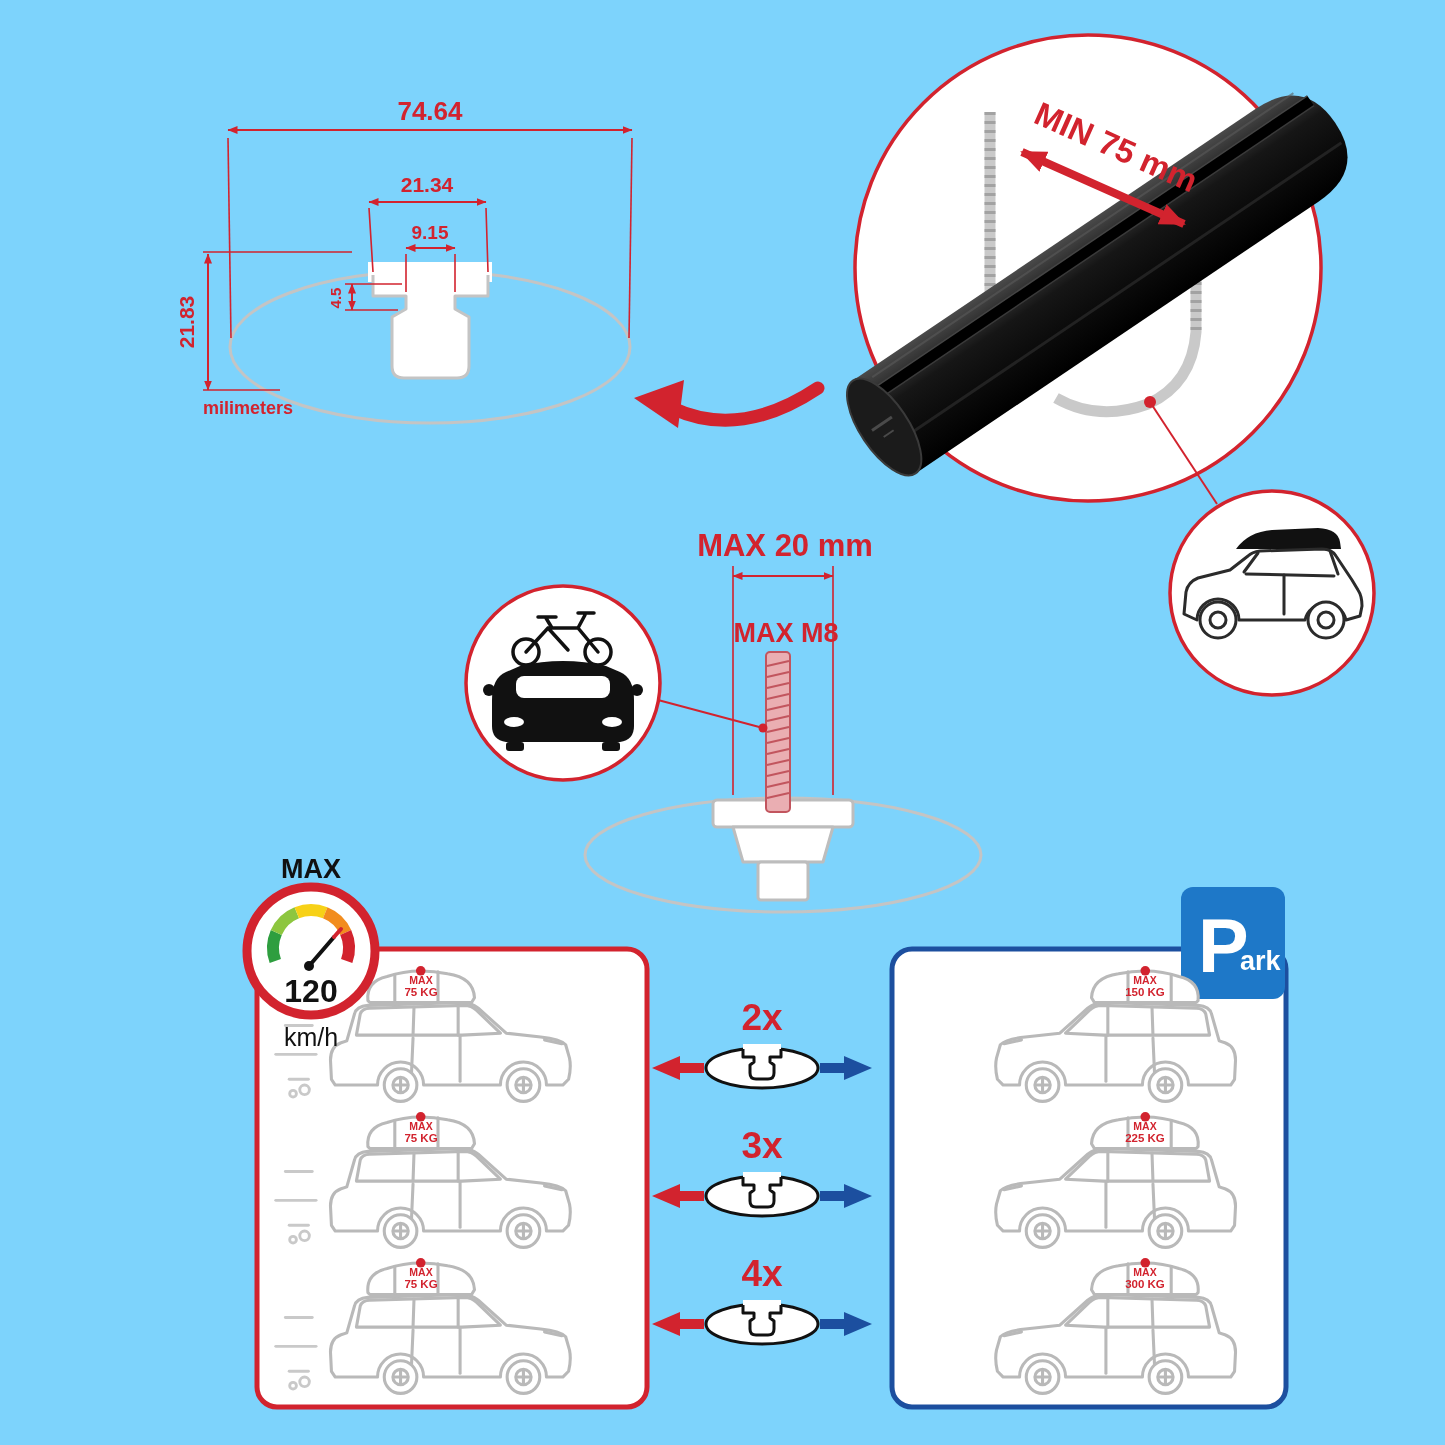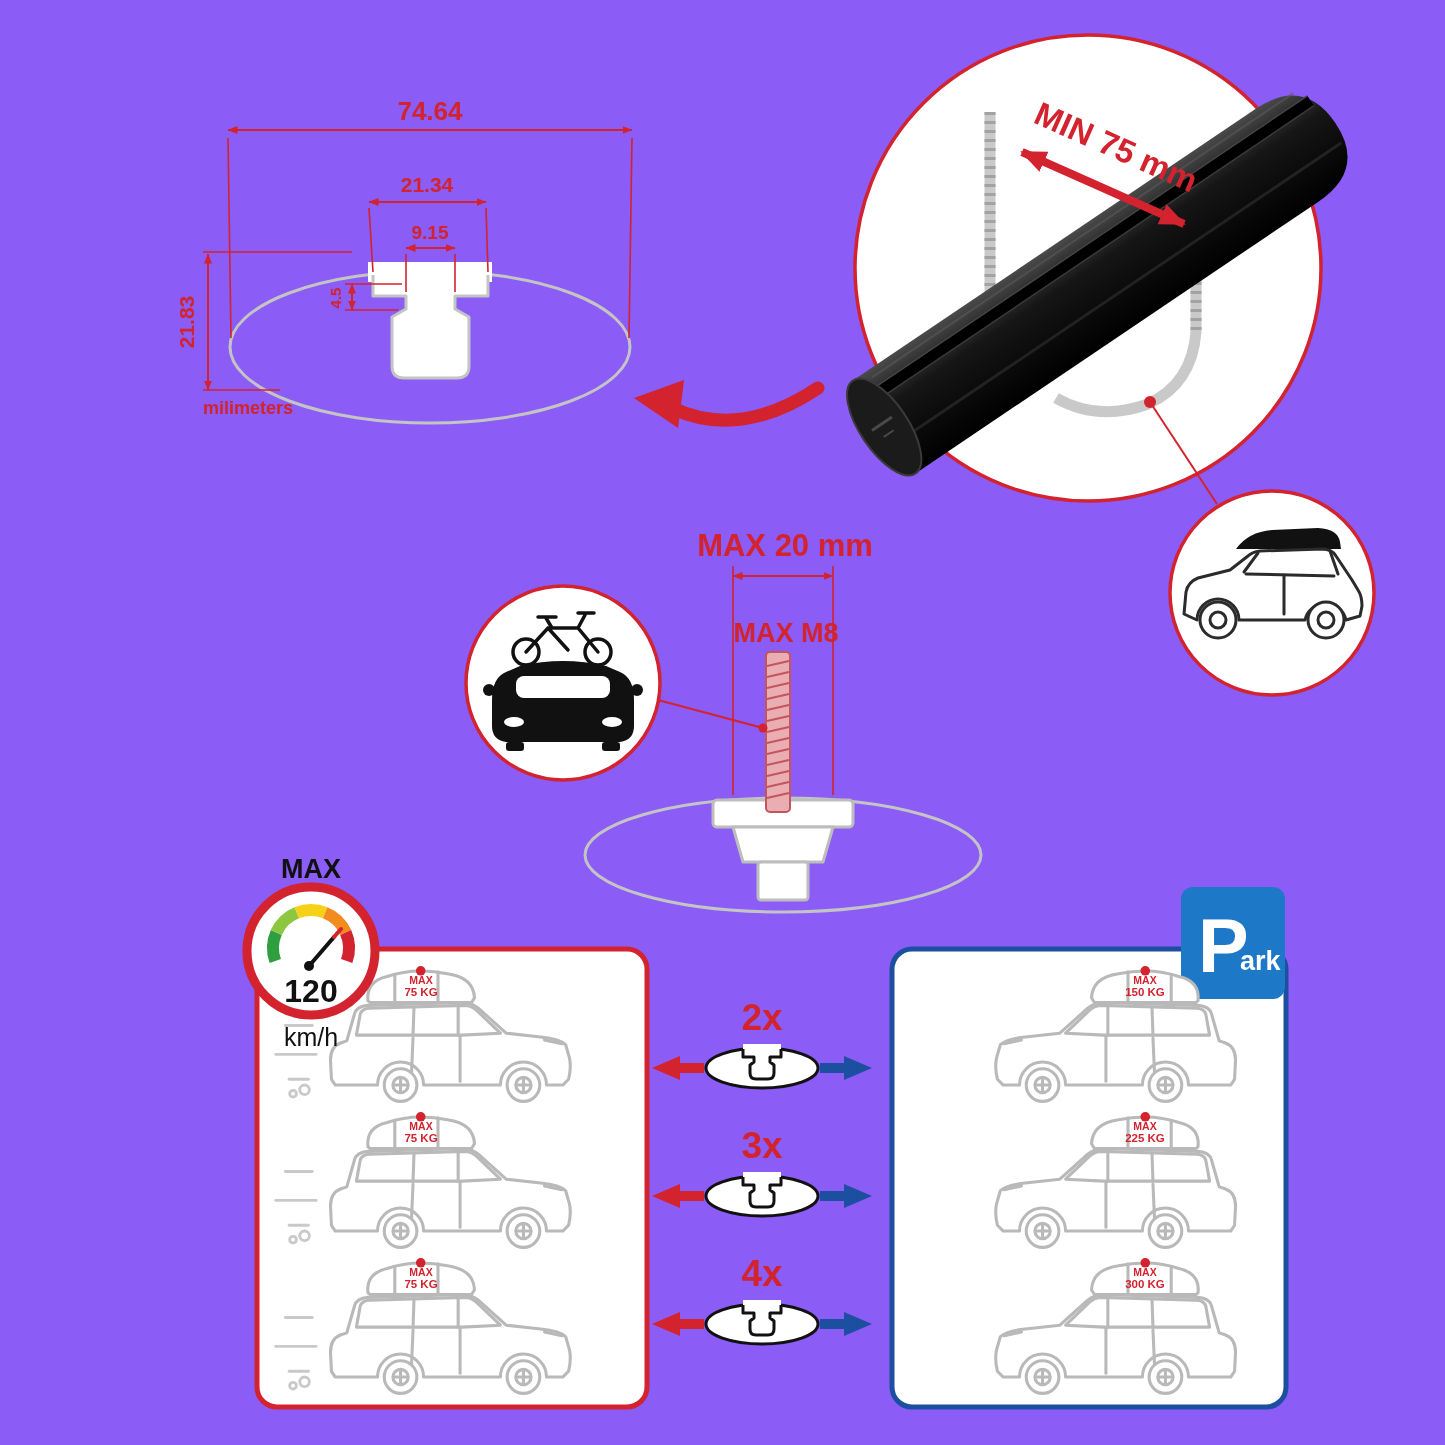--- a/index.html
+++ b/index.html
@@ -1,16 +1,16 @@
 <!DOCTYPE html>
 <html><head>
 <meta charset="utf-8">
 <style>
   html,body{margin:0;padding:0;background:#ffffff;}
-  .wrap{position:relative;width:1445px;height:1445px;background:#8b5cf6;overflow:hidden;
+  .wrap{position:relative;width:1445px;height:1445px;background:#7dd3fc;overflow:hidden;
         font-family:"Liberation Sans","DejaVu Sans",sans-serif;}
   svg{display:block;}
   text{font-family:"Liberation Sans","DejaVu Sans",sans-serif;}
   .dimtxt{fill:#d2232e;font-weight:bold;}
   .redtxt{fill:#d2232e;font-weight:bold;}
   .blktxt{fill:#111111;font-weight:bold;}
   .whitetxt{fill:#ffffff;font-weight:bold;}
 </style>
 </head>
 <body>

